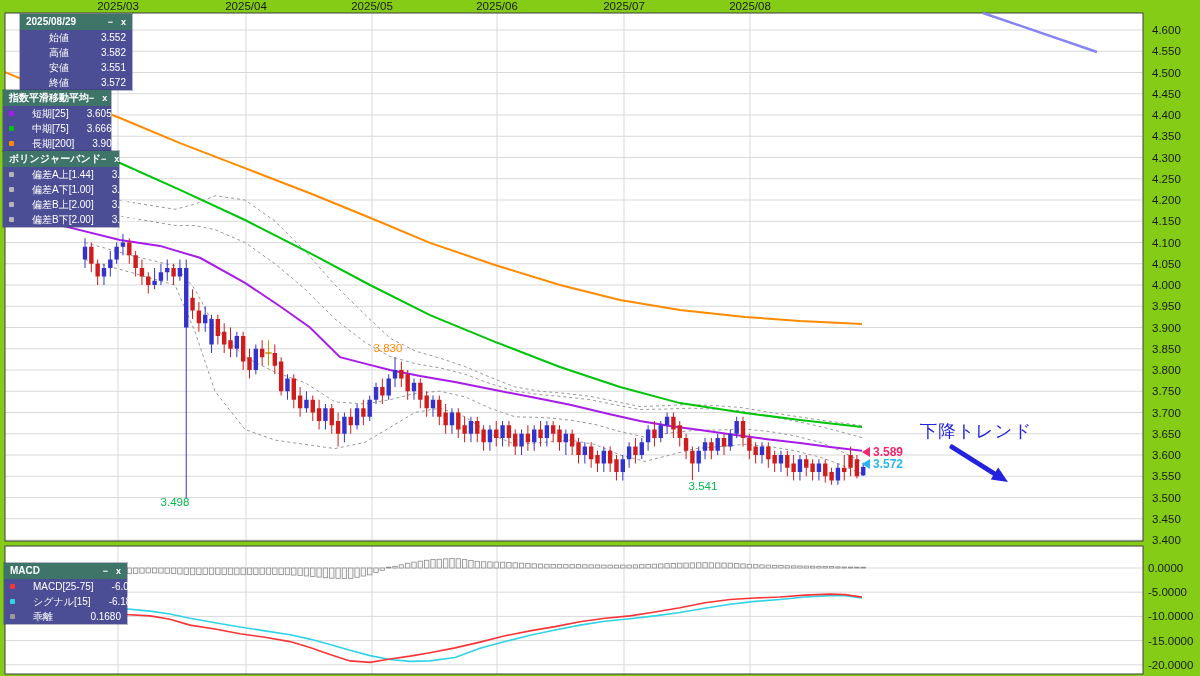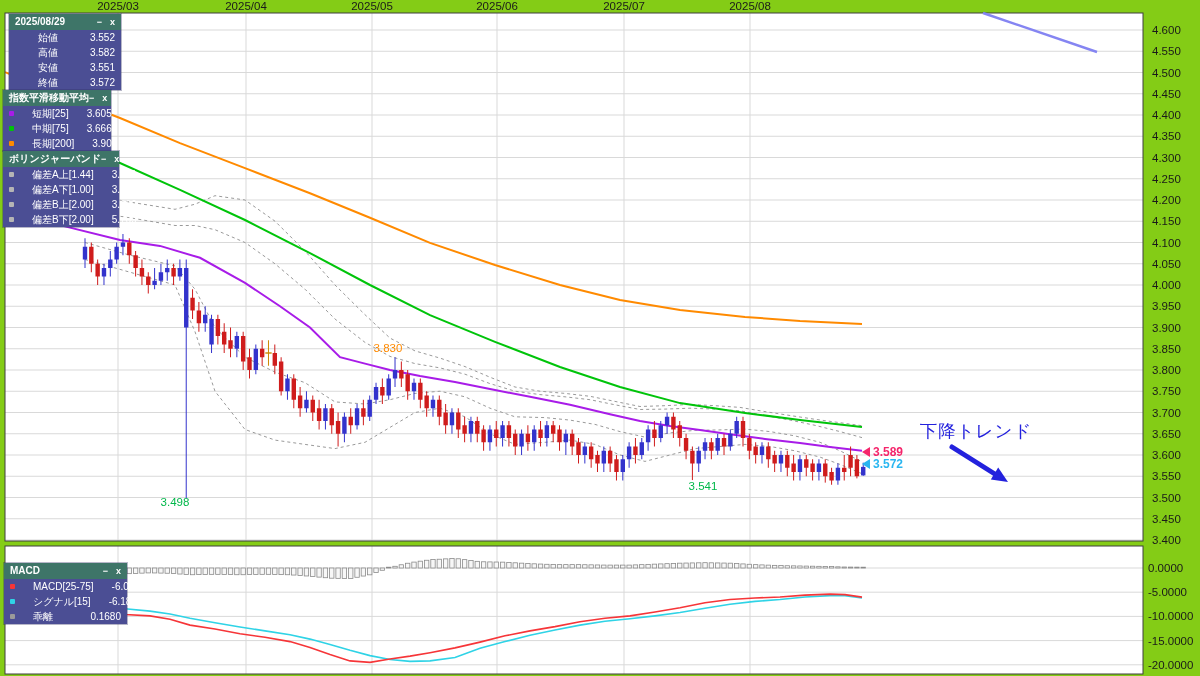--- a/index.html
+++ b/index.html
@@ -512,21 +512,21 @@
         <text x="873" y="456" font-family="&quot;Liberation Sans&quot;,sans-serif" font-size="12" font-weight="bold" fill="#f5256b">3.589</text>
         <polygon points="862,464 870,459 870,469" fill="#29b6f0"></polygon>
         <text x="873" y="468" font-family="&quot;Liberation Sans&quot;,sans-serif" font-size="12" font-weight="bold" fill="#29b6f0">3.572</text>
       </g>
       <line x1="983" y1="13" x2="1097" y2="52" stroke="#8585f2" stroke-width="2.5"></line>
       <text x="976" y="437" font-family="&quot;Liberation Sans&quot;,sans-serif" font-size="17.5" fill="#2321dd" text-anchor="middle" font-weight="500" letter-spacing="1">下降トレンド</text>
       <line x1="952" y1="447" x2="998" y2="476" stroke="#2321dd" stroke-width="5" stroke-linecap="round"></line>
       <polygon points="1008,482 990.8,479.4 998.2,467.6" fill="#2321dd"></polygon>
     </svg>
 
-  <div class="panel" style="left:9px;top:14px;width:112px;">
+  <div class="panel" style="left:20px;top:14px;width:112px;">
     <div class="panel-header">
       <span class="panel-title">2025/08/29</span>
       <span class="win-controls">
         <span>−</span>
         <span>x</span>
       </span>
     </div>
     <div class="panel-row">
       <span class="dot hidden"></span>
       <span class="row-label">始値</span>
@@ -593,21 +593,21 @@
       <span class="row-value">3.584</span>
     </div>
     <div class="panel-row">
       <span class="dot" style="background: rgb(181, 181, 181);"></span>
       <span class="row-label">偏差B上[2.00]</span>
       <span class="row-value">3.669</span>
     </div>
     <div class="panel-row">
       <span class="dot" style="background: rgb(181, 181, 181);"></span>
       <span class="row-label">偏差B下[2.00]</span>
-      <span class="row-value">5.769</span>
+      <span class="row-value">3.556</span>
     </div>
   </div>
 
   <div class="panel" style="left:4px;top:563px;width:123px;">
     <div class="panel-header">
       <span class="panel-title">MACD</span>
       <span class="win-controls">
         <span>−</span>
         <span>x</span>
       </span>

